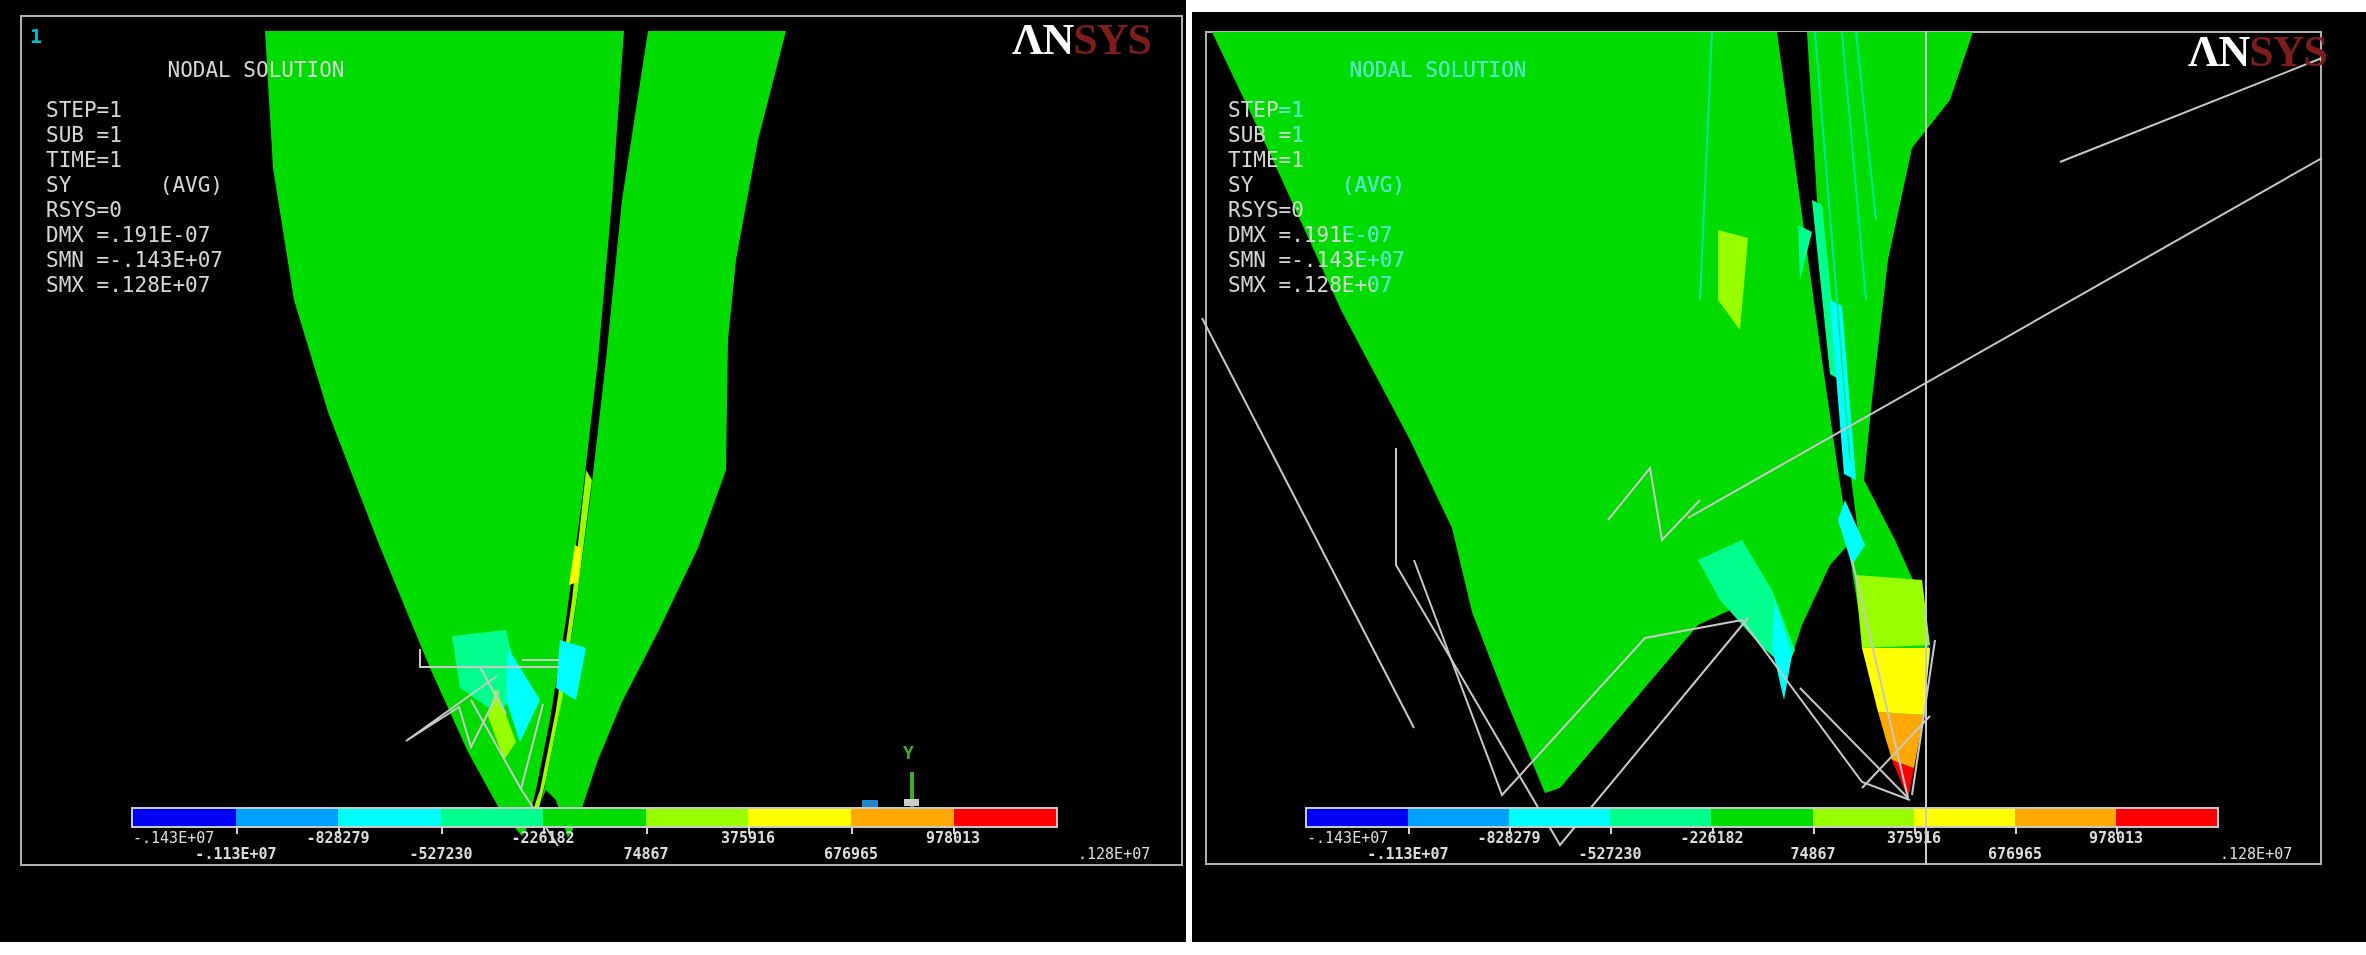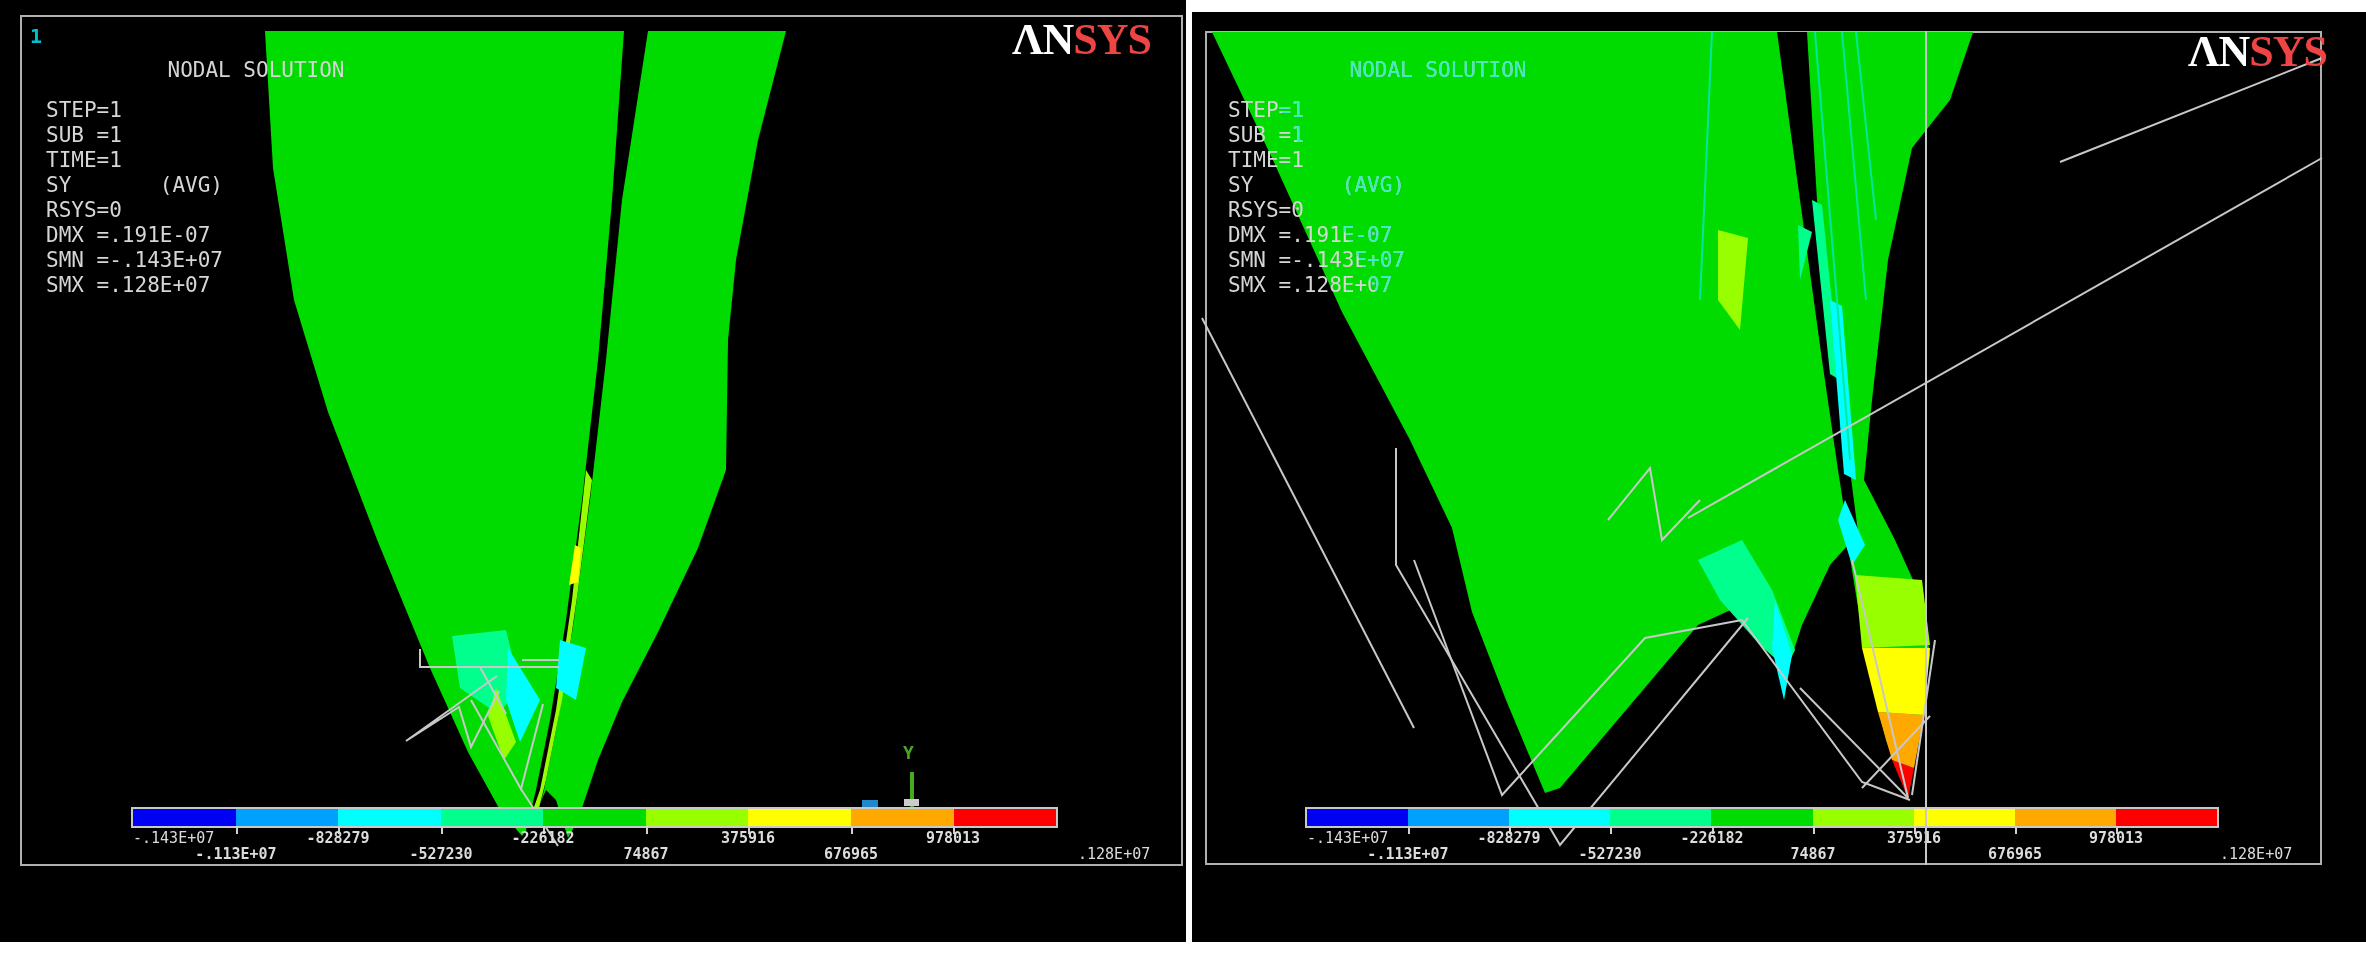--- a/index.html
+++ b/index.html
@@ -11,21 +11,21 @@
   svg.overlay{position:absolute;left:0;top:0;pointer-events:none;}
   .window-num{color:#00c4cc;font-size:20px;font-weight:bold;}
   .ann{color:#d6d6d6;font-size:21px;line-height:25px;}
   .ann .ann-title{white-space:pre;text-align:center;}
   .ann .ann-line{white-space:pre;}
   .ann-cyan{color:#45e8c4;}
   .clip-diag{clip-path:polygon(3% -10%,120% -10%,120% 120%,42% 120%);}
   .logo{font-family:"Liberation Serif","DejaVu Serif",serif;font-weight:700;font-size:44px;
         letter-spacing:-1px;white-space:nowrap;}
   .logo .lg-w{color:#ffffff;}
-  .logo .lg-y{color:#ef4444;}
+  .logo .lg-y{color:#7f1d1d;}
   .legend-bar{display:flex;height:17px;outline:2px solid #c8c8c8;}
   .legend-bar .seg{flex:1 1 0;height:100%;}
   .lg-label{position:absolute;color:#dcdcdc;font-size:15px;white-space:nowrap;}
   .lg-center{transform:translateX(-50%);font-weight:bold;}
   .tick{position:absolute;width:2px;height:8px;background:#d0d0d0;}
   .triad-y{color:#44aa22;font-size:18px;font-weight:bold;}
   .vline{background:#c8c8c8;}
 </style>
 </head>
 <body>

